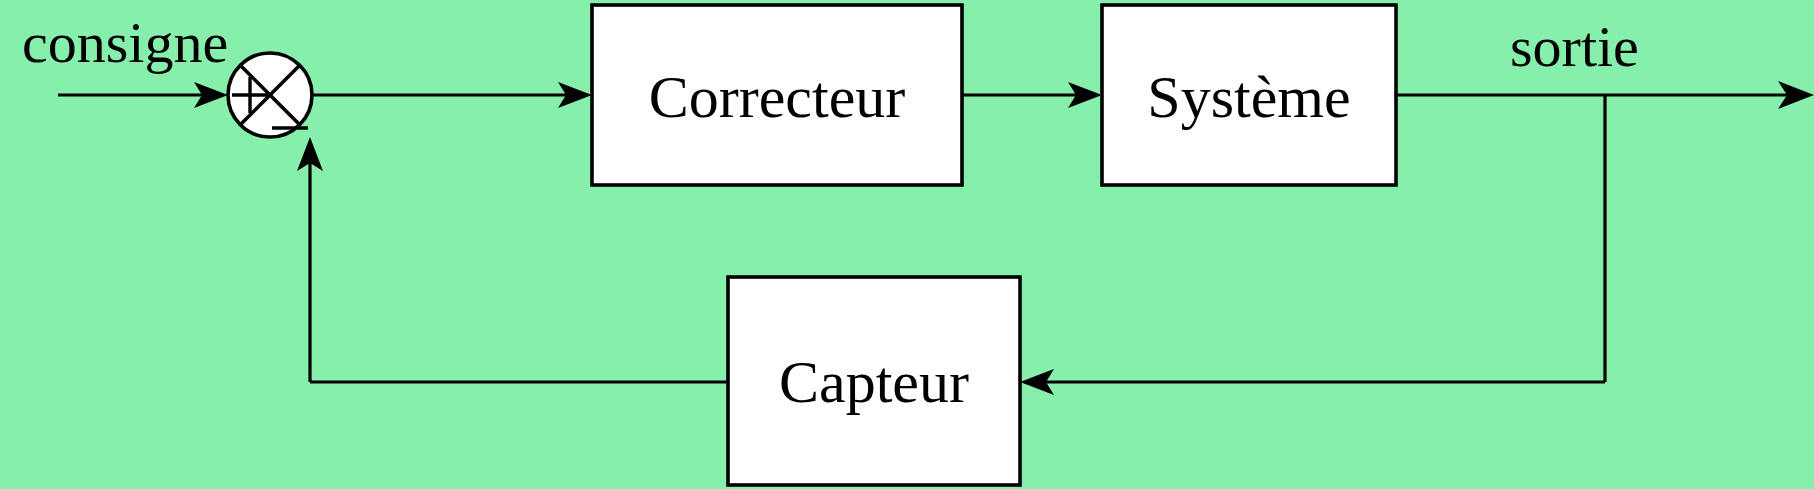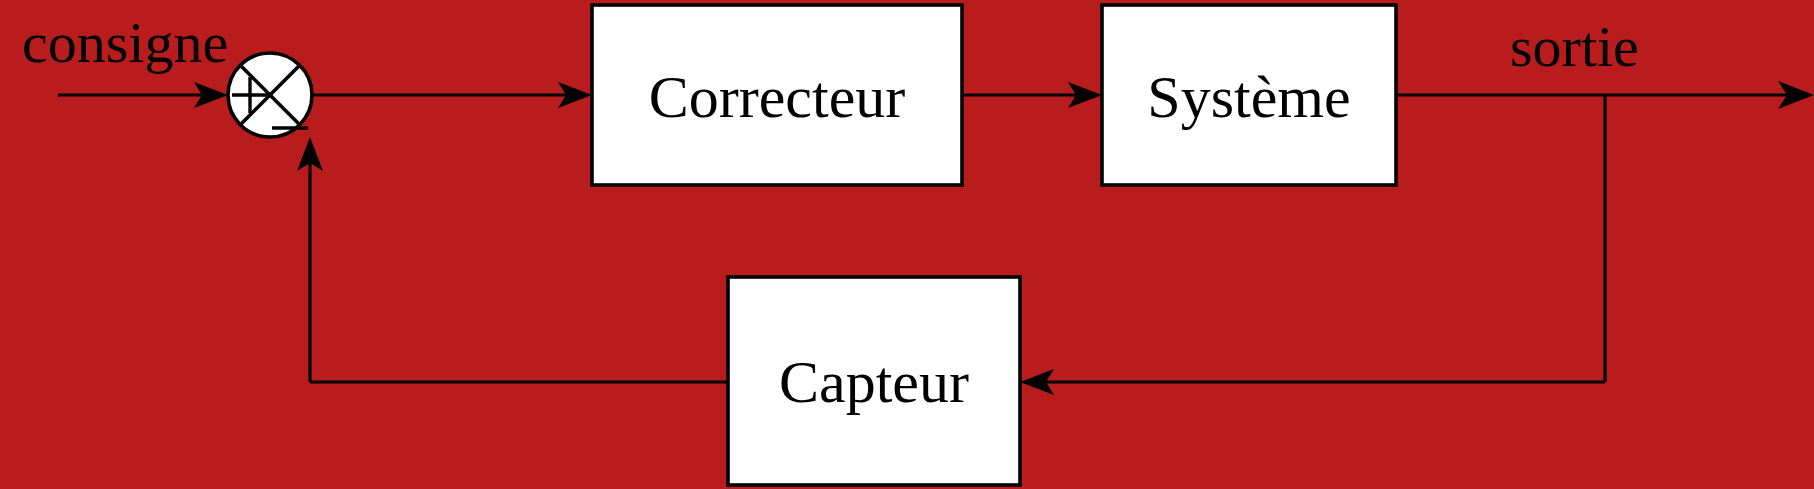--- a/index.html
+++ b/index.html
@@ -10,21 +10,21 @@
   body {
     width: 1814px;
     height: 489px;
     overflow: hidden;
     font-family: "Liberation Serif", "DejaVu Serif", serif;
   }
   #diagram-root {
     position: relative;
     width: 1814px;
     height: 489px;
-    background: #b91c1c;
+    background: #86efac;
   }
   svg#block-diagram {
     display: block;
     width: 1814px;
     height: 489px;
   }
   .wire {
     fill: none;
     stroke: #000000;
     stroke-width: 3.2;

